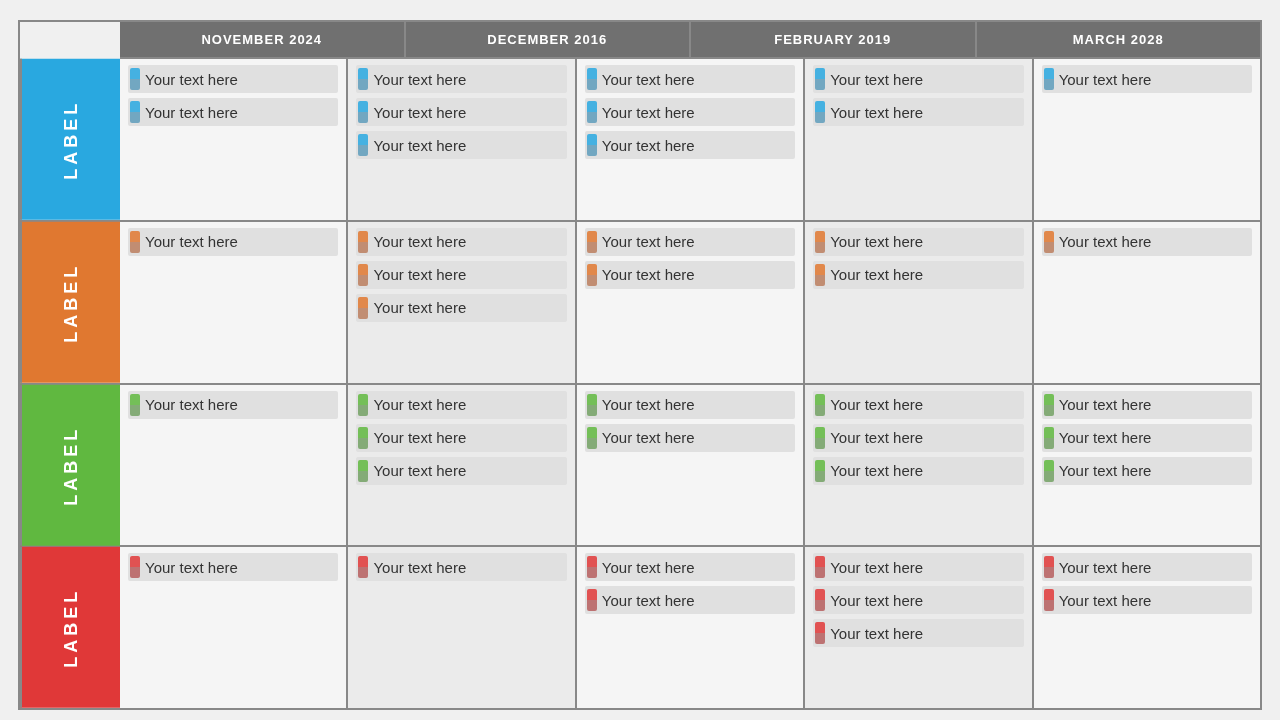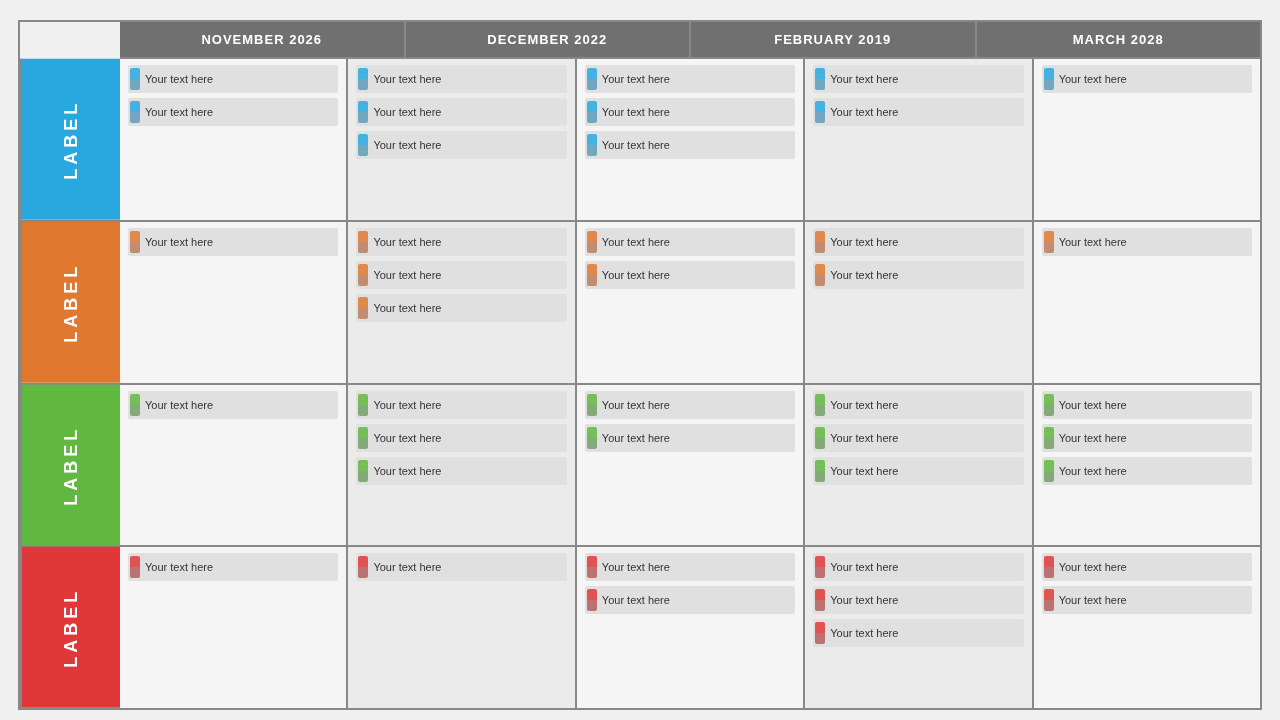--- a/index.html
+++ b/index.html
@@ -118,21 +118,21 @@
     }
     .task-icon-top {
       flex: 1;
       opacity: 0.85;
     }
     .task-icon-bottom {
       flex: 1;
       opacity: 0.55;
     }
     .task-text {
-      font-size: 11px;
+      font-size: 15px;
       color: #333;
       white-space: nowrap;
       overflow: hidden;
       text-overflow: ellipsis;
     }
 
     
     .label-blue { background: #29a8e0; }
     .label-orange { background: #e07830; }
     .label-green { background: #60b840; }
@@ -149,22 +149,22 @@
   </style>
 </head>
 <body>
 
 <div class="page-container">
   <div class="page-title"></div>
   <div class="roadmap-table">
     <div class="header-row">
       <div class="row-label-spacer"></div>
 
-    <div class="month-header">NOVEMBER 2026</div>
-        <div class="month-header">DECEMBER 2022</div>
+    <div class="month-header">NOVEMBER 2024</div>
+        <div class="month-header">DECEMBER 2016</div>
         <div class="month-header">FEBRUARY 2019</div>
         <div class="month-header">MARCH 2028</div>
       </div>
     <div class="data-rows" id="data-rows">
     <div class="data-row">
           <div class="row-label label-blue">LABEL</div>
           <div class="month-cell">
             <div class="task-item">
               <div class="task-icon">
                 <div class="task-icon-top icon-blue-top"></div>

